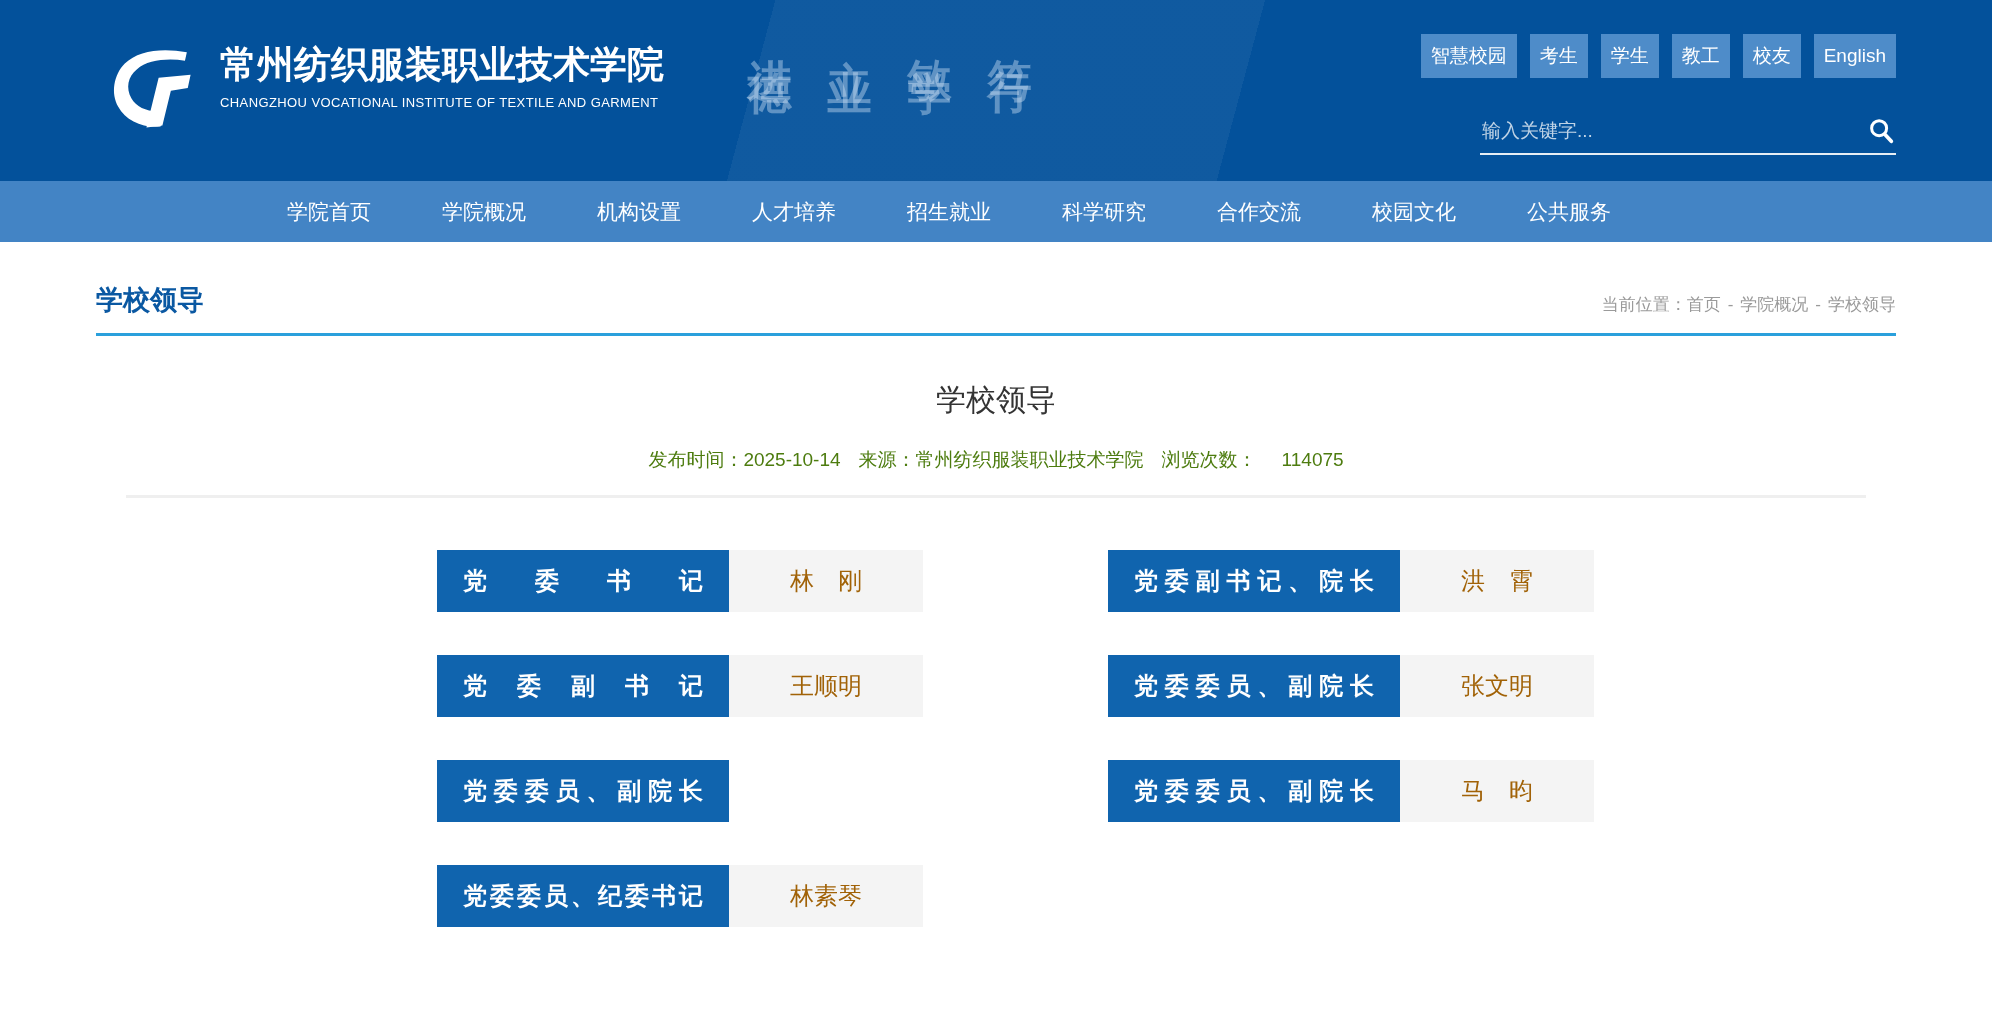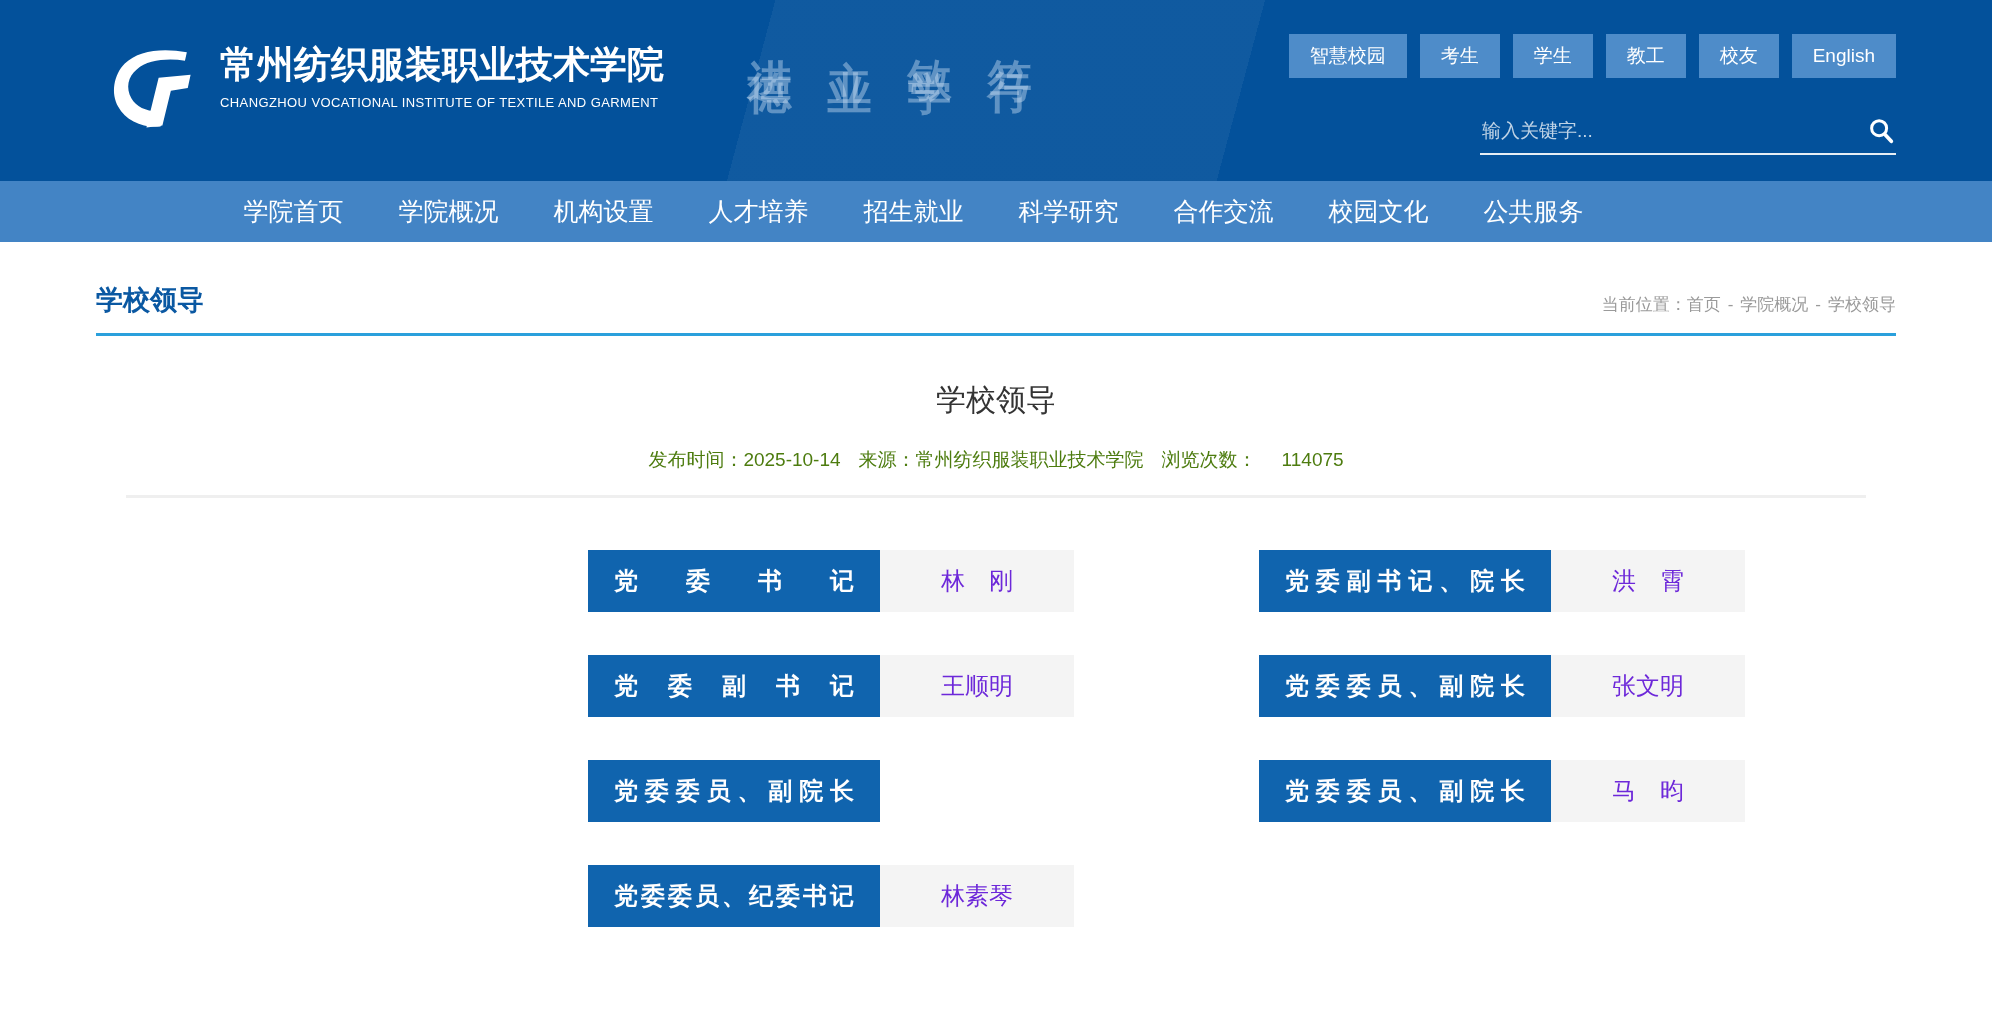--- a/index.html
+++ b/index.html
@@ -44,43 +44,43 @@
 
   .motto { position: absolute; left: 652px; top: 24px; display: flex; gap: 36px; }
   .motto-col {
     writing-mode: vertical-rl; text-orientation: upright;
     font-size: 44px; font-weight: bold; line-height: 1;
     letter-spacing: 12px; color: rgba(208,226,245,0.42);
   }
 
   .quick-links { position: absolute; top: 34px; right: 0; display: flex; gap: 13px; }
   .qlink {
-    display: block; height: 44px; line-height: 44px; padding: 0 21px;
+    display: block; height: 44px; line-height: 44px; padding: 0 10px;
     background: #4e8cc9; color: #fff; font-size: 19px; cursor: pointer;
   }
 
   .search-bar {
     position: absolute; right: 0; top: 116px; width: 416px;
     display: flex; align-items: center; padding-bottom: 7px;
     border-bottom: 2px solid rgba(255,255,255,0.9);
   }
   .search-bar input {
     flex: 1; background: transparent; border: none; outline: none;
     color: #fff; font-size: 19px; padding: 4px 2px;
     font-family: "Liberation Sans", "DejaVu Sans", sans-serif;
   }
   .search-bar input::placeholder { color: rgba(255,255,255,0.75); }
   .search-icon { width: 30px; height: 30px; cursor: pointer; flex: 0 0 auto; }
 
   
   .main-nav { height: 61px; background: #4384c5; }
   .nav-inner { width: 1800px; margin: 0 auto; display: flex; padding-left: 120px; }
   .nav-item {
-    width: 155px; text-align: center; line-height: 61px;
-    color: #fff; font-size: 25px; cursor: pointer; white-space: nowrap;
+    width: 155px; text-align: right; line-height: 61px;
+    color: #fff; font-size: 21px; cursor: pointer; white-space: nowrap;
   }
 
   
   .content { width: 1800px; margin: 0 auto; }
   .section-head { display: flex; justify-content: space-between; align-items: flex-end; padding-top: 40px; }
   .section-title { margin: 0; font-size: 27px; font-weight: bold; color: #0a58a2; }
   .breadcrumb { font-size: 17px; color: #9a9a9a; padding-bottom: 2px; text-align: right; }
   .bc-label { color: #9a9a9a; }
   .bc-link { color: #9a9a9a; cursor: pointer; }
   .bc-sep { margin: 0 7px; color: #9a9a9a; }
@@ -89,31 +89,31 @@
   .article-title { margin: 44px 0 0; text-align: center; font-size: 30px; color: #333; font-weight: normal; }
   .article-meta {
     margin-top: 26px; display: flex; justify-content: center;
     font-size: 19px; color: #4d7c0f; text-align: center;
   }
   .meta-seg { margin: 0 9px; white-space: nowrap; }
   .meta-views-value { margin-left: 25px; }
   .meta-rule { height: 3px; background: #efefef; margin: 22px 30px 0; }
 
   
-  .leader-grid { margin: 52px 0 0 341px; display: flex; flex-direction: column; gap: 43px; align-items: center; }
+  .leader-grid { margin: 52px 0 0 341px; display: flex; flex-direction: column; gap: 43px; }
   .leader-row { display: flex; gap: 185px; }
   .leader-pair { display: flex; height: 62px; width: 486px; }
   .leader-pair.empty { visibility: hidden; }
   .pos {
     width: 292px; padding: 0 26px; background: #1064ae;
     color: #fff; font-weight: bold; font-size: 24px; line-height: 62px;
     text-align: justify; text-align-last: justify; white-space: nowrap;
   }
   .name {
-    width: 194px; background: #f4f4f4; color: #6d28d9;
+    width: 194px; background: #f4f4f4; color: #a16207;
     font-size: 24px; line-height: 62px; text-align: center; white-space: nowrap;
   }
 </style>
 </head>
 <body>
 
 <header class="site-header">
   <div class="header-inner">
     <div class="brand">
       <svg class="logo-mark" viewBox="0 0 100 96" aria-hidden="true">

